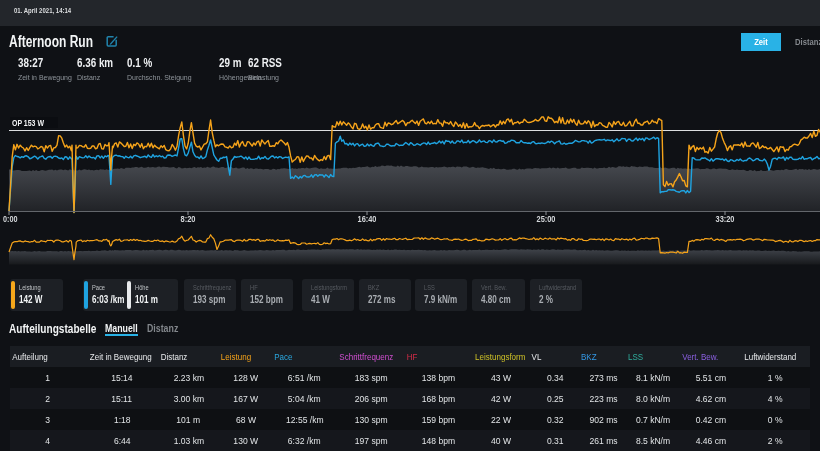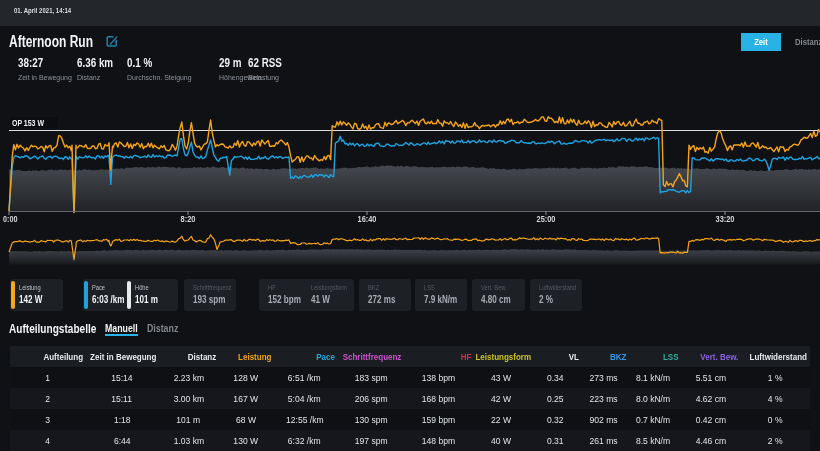--- a/index.html
+++ b/index.html
@@ -32,21 +32,21 @@
 .inact .llab { color:#565a60; }
 .inact .lval { color:#a9adb2; }
 .tbltitle { position:absolute; left:9px; top:322px; font-size:12px; font-weight:bold; color:#f2f4f5;
   transform:scaleX(0.84); transform-origin:0 0; white-space:nowrap; }
 .tab1 { position:absolute; left:104.5px; top:323px; font-size:10px; font-weight:bold; color:#f2f4f5;
   transform:scaleX(0.88); transform-origin:0 0; white-space:nowrap; }
 .tabline { position:absolute; left:104.5px; top:334px; width:33px; height:2px; background:#29b2e6; }
 .tab2 { position:absolute; left:147px; top:323px; font-size:10px; font-weight:bold; color:#83878c;
   transform:scaleX(0.88); transform-origin:0 0; white-space:nowrap; }
 table.splits { position:absolute; left:10px; top:346px; width:800px; border-collapse:collapse; table-layout:fixed; }
-table.splits th { height:21px; background:#1a1d22; font-size:9px; font-weight:bold; text-align:right; white-space:nowrap; }
+table.splits th { height:21px; background:#1a1d22; font-size:9px; font-weight:normal; text-align:left; white-space:nowrap; }
 table.splits th span { display:inline-block; transform:scaleX(0.89); }
 table.splits td { height:21px; text-align:center; color:#e2e5e7; font-size:9.5px; white-space:nowrap; }
 table.splits td span { display:inline-block; transform:scaleX(0.9); }
 table.splits tr:nth-child(odd) td { background:#0e1013; }
 table.splits tr:nth-child(even) td { background:#15171c; }
 </style></head>
 <body>
 <div class="topbar">
     <span>01. April 2021, 14:14</span>
   </div>
@@ -135,21 +135,21 @@
       <div class="llab"><span>Höhe</span></div>
       <div class="lval"><span>101 m</span></div>
     </div>
   </div>
 <div class="lbox inact" style="left:183.7px">
     <div class="ltxt">
       <div class="llab"><span>Schrittfrequenz</span></div>
       <div class="lval"><span>193 spm</span></div>
     </div>
   </div>
-<div class="lbox inact" style="left:259px">
+<div class="lbox inact" style="left:241px">
     <div class="ltxt">
       <div class="llab"><span>HF</span></div>
       <div class="lval"><span>152 bpm</span></div>
     </div>
   </div>
 <div class="lbox inact" style="left:302px">
     <div class="ltxt">
       <div class="llab"><span>Leistungsform</span></div>
       <div class="lval"><span>41 W</span></div>
     </div>

